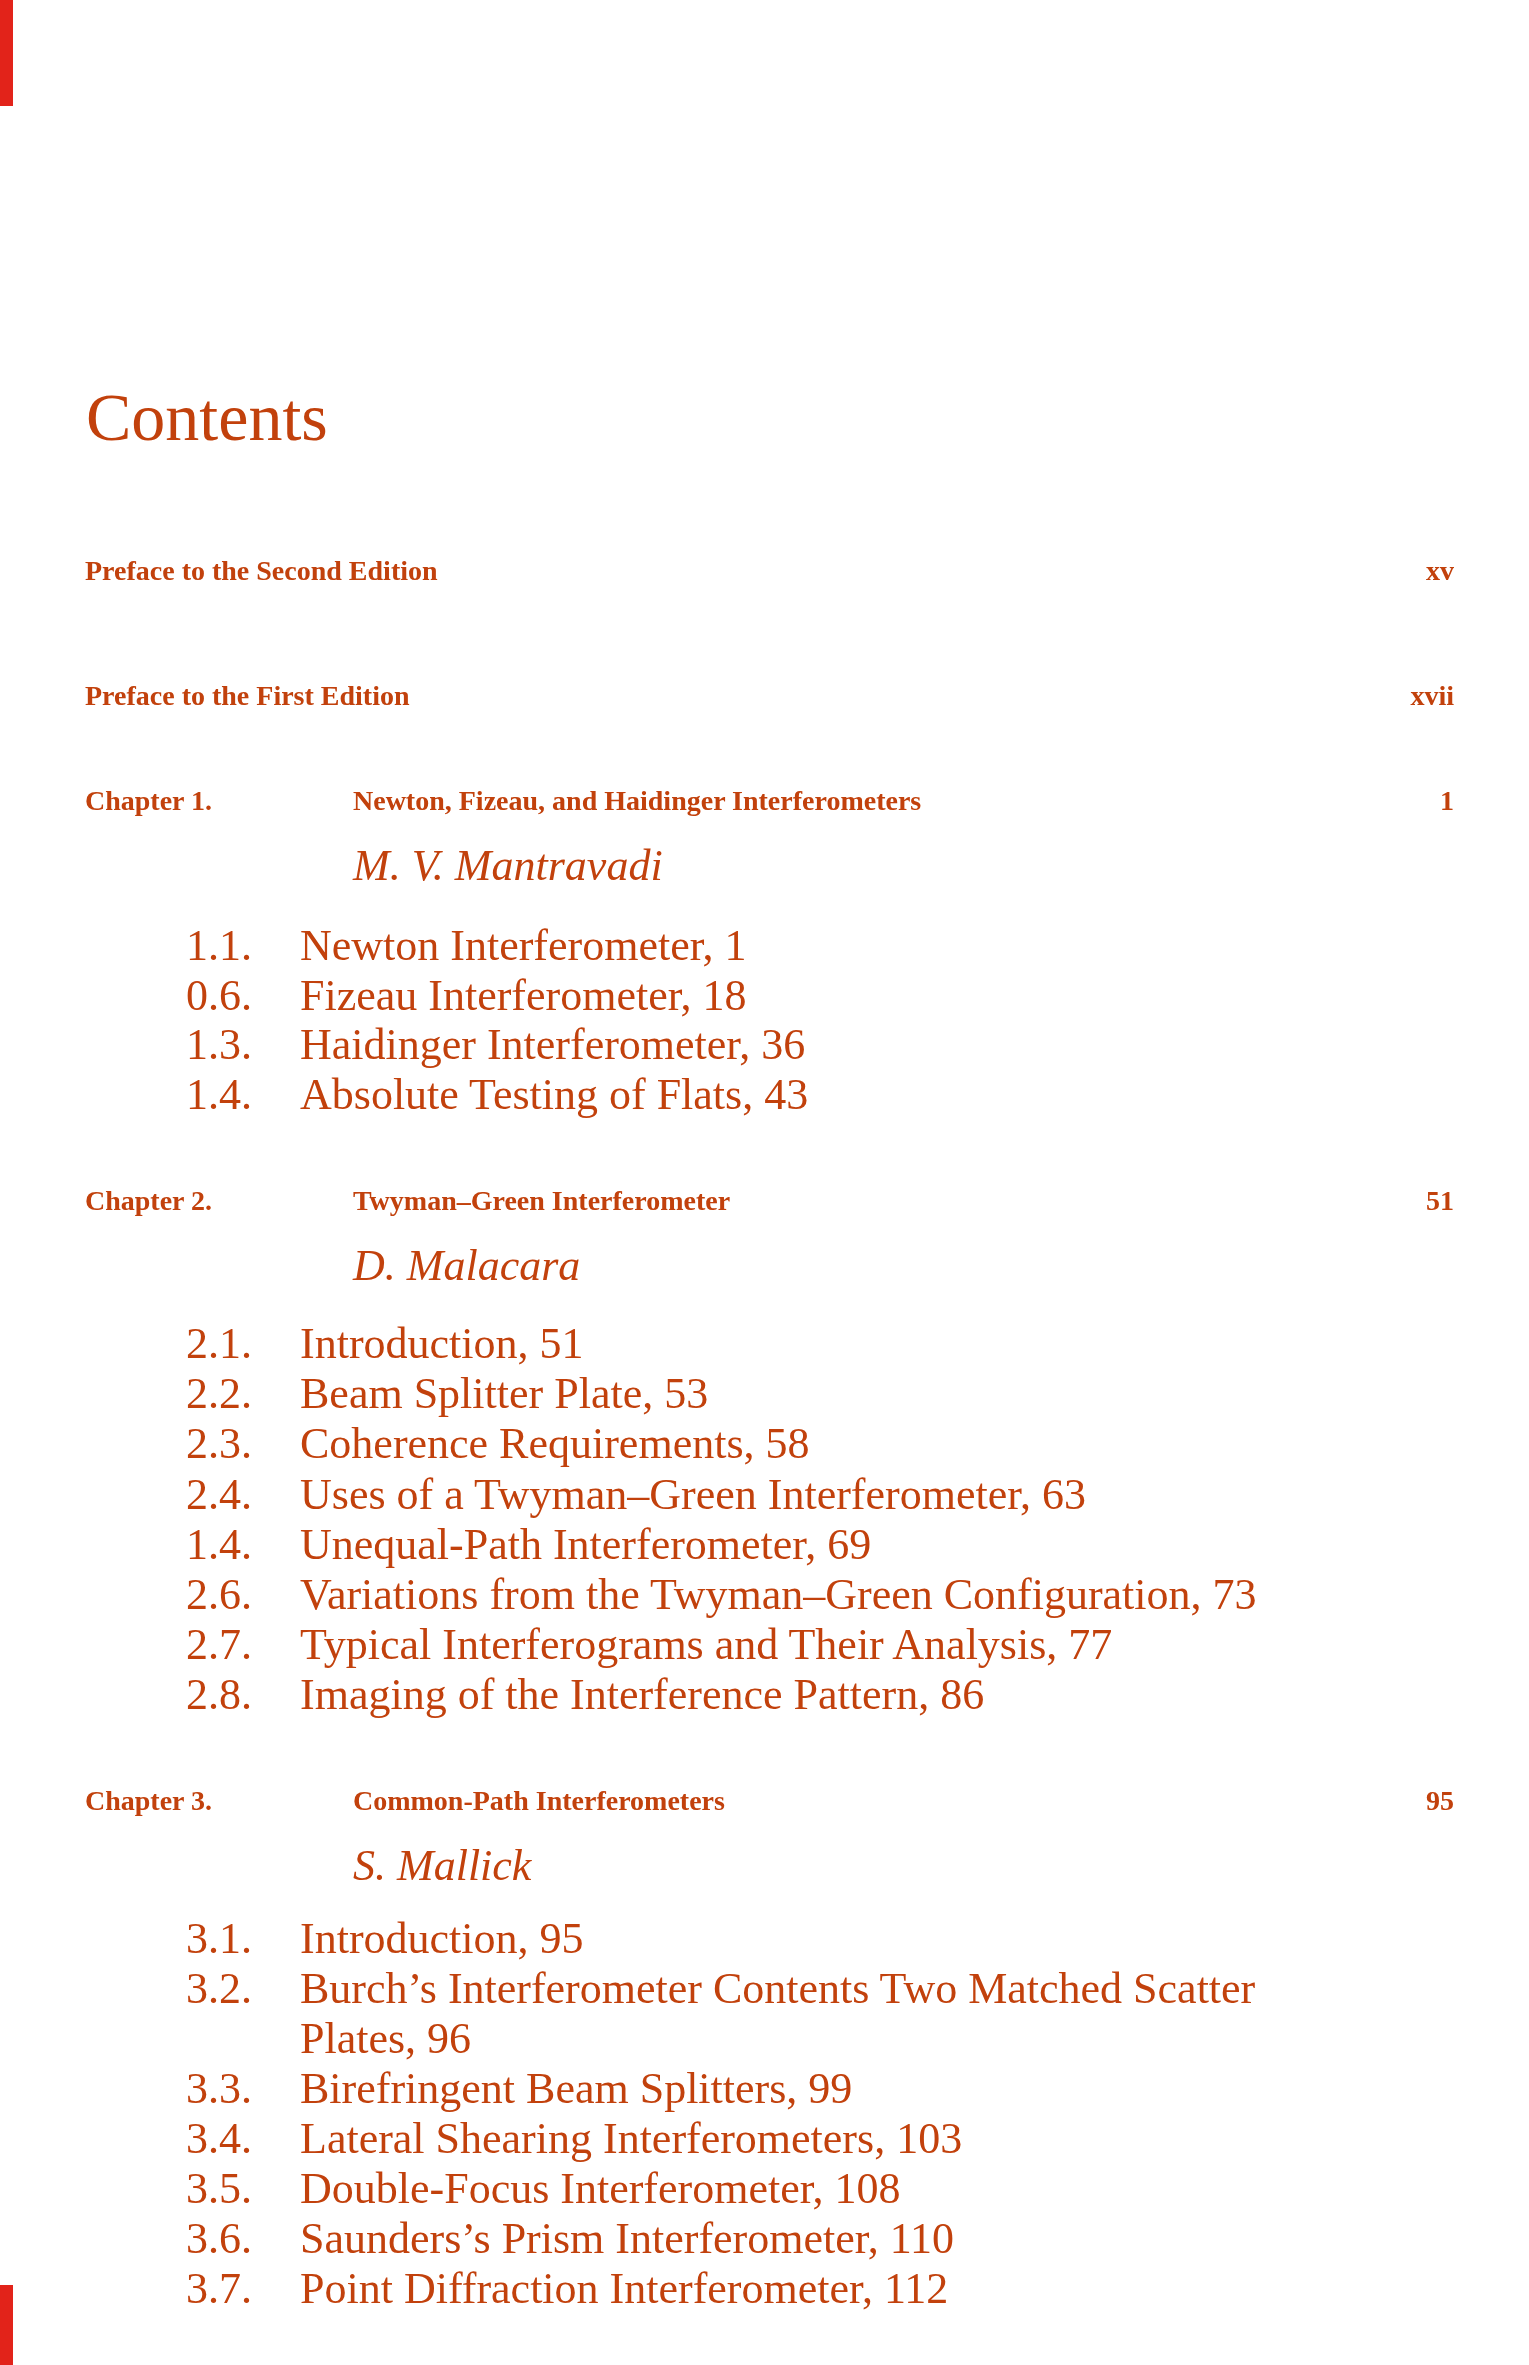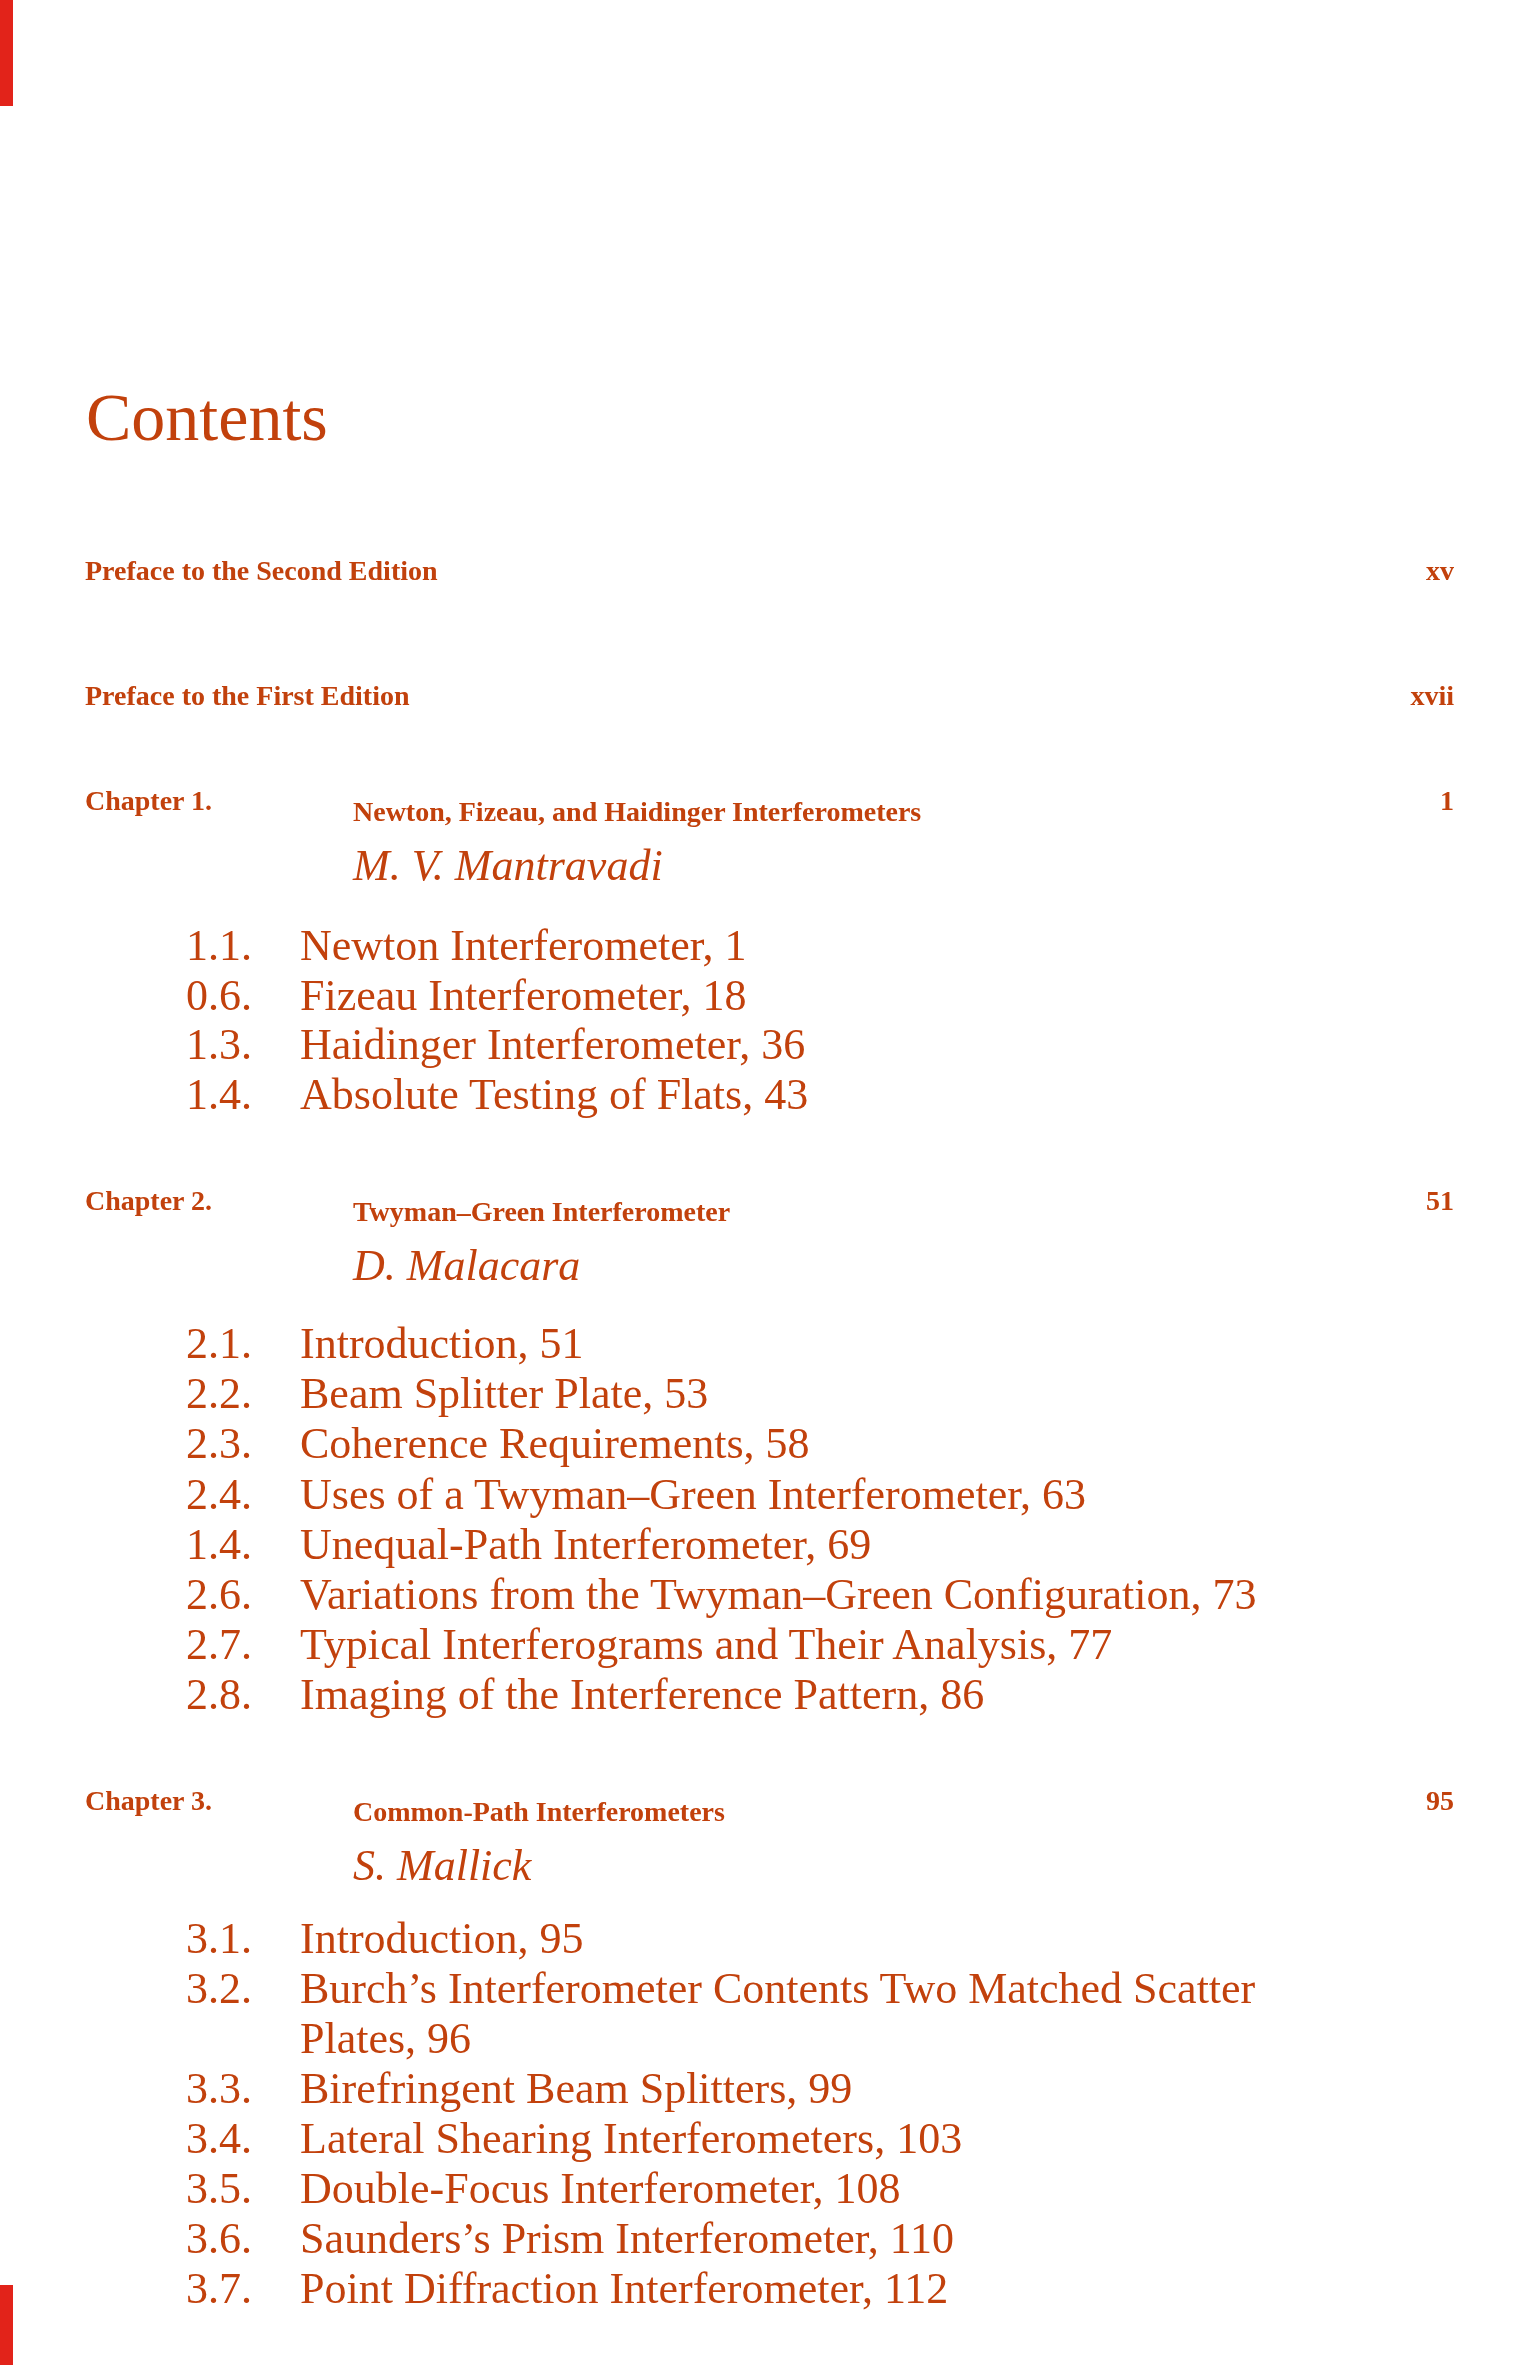--- a/index.html
+++ b/index.html
@@ -23,21 +23,21 @@
     font-size:68px;font-weight:normal;line-height:1;
   }
   .row{
     position:absolute;left:85px;right:92px;
     display:flex;align-items:flex-start;
     font-size:28px;line-height:1;
   }
   .bold{font-weight:bold;}
   .label{flex:1;}
   .chapnum{flex:none;width:268px;}
-  .chaptitle{flex:1;padding-right:20px;margin-top:11px;}
+  .chaptitle{flex:1;padding-right:20px;}
   .pageno{flex:none;text-align:right;}
   .author{
     position:absolute;left:353px;
     font-size:44px;font-style:italic;line-height:1;
   }
   .item{
     position:absolute;left:186px;right:92px;
     display:flex;align-items:flex-start;
     font-size:44px;line-height:1;
   }

